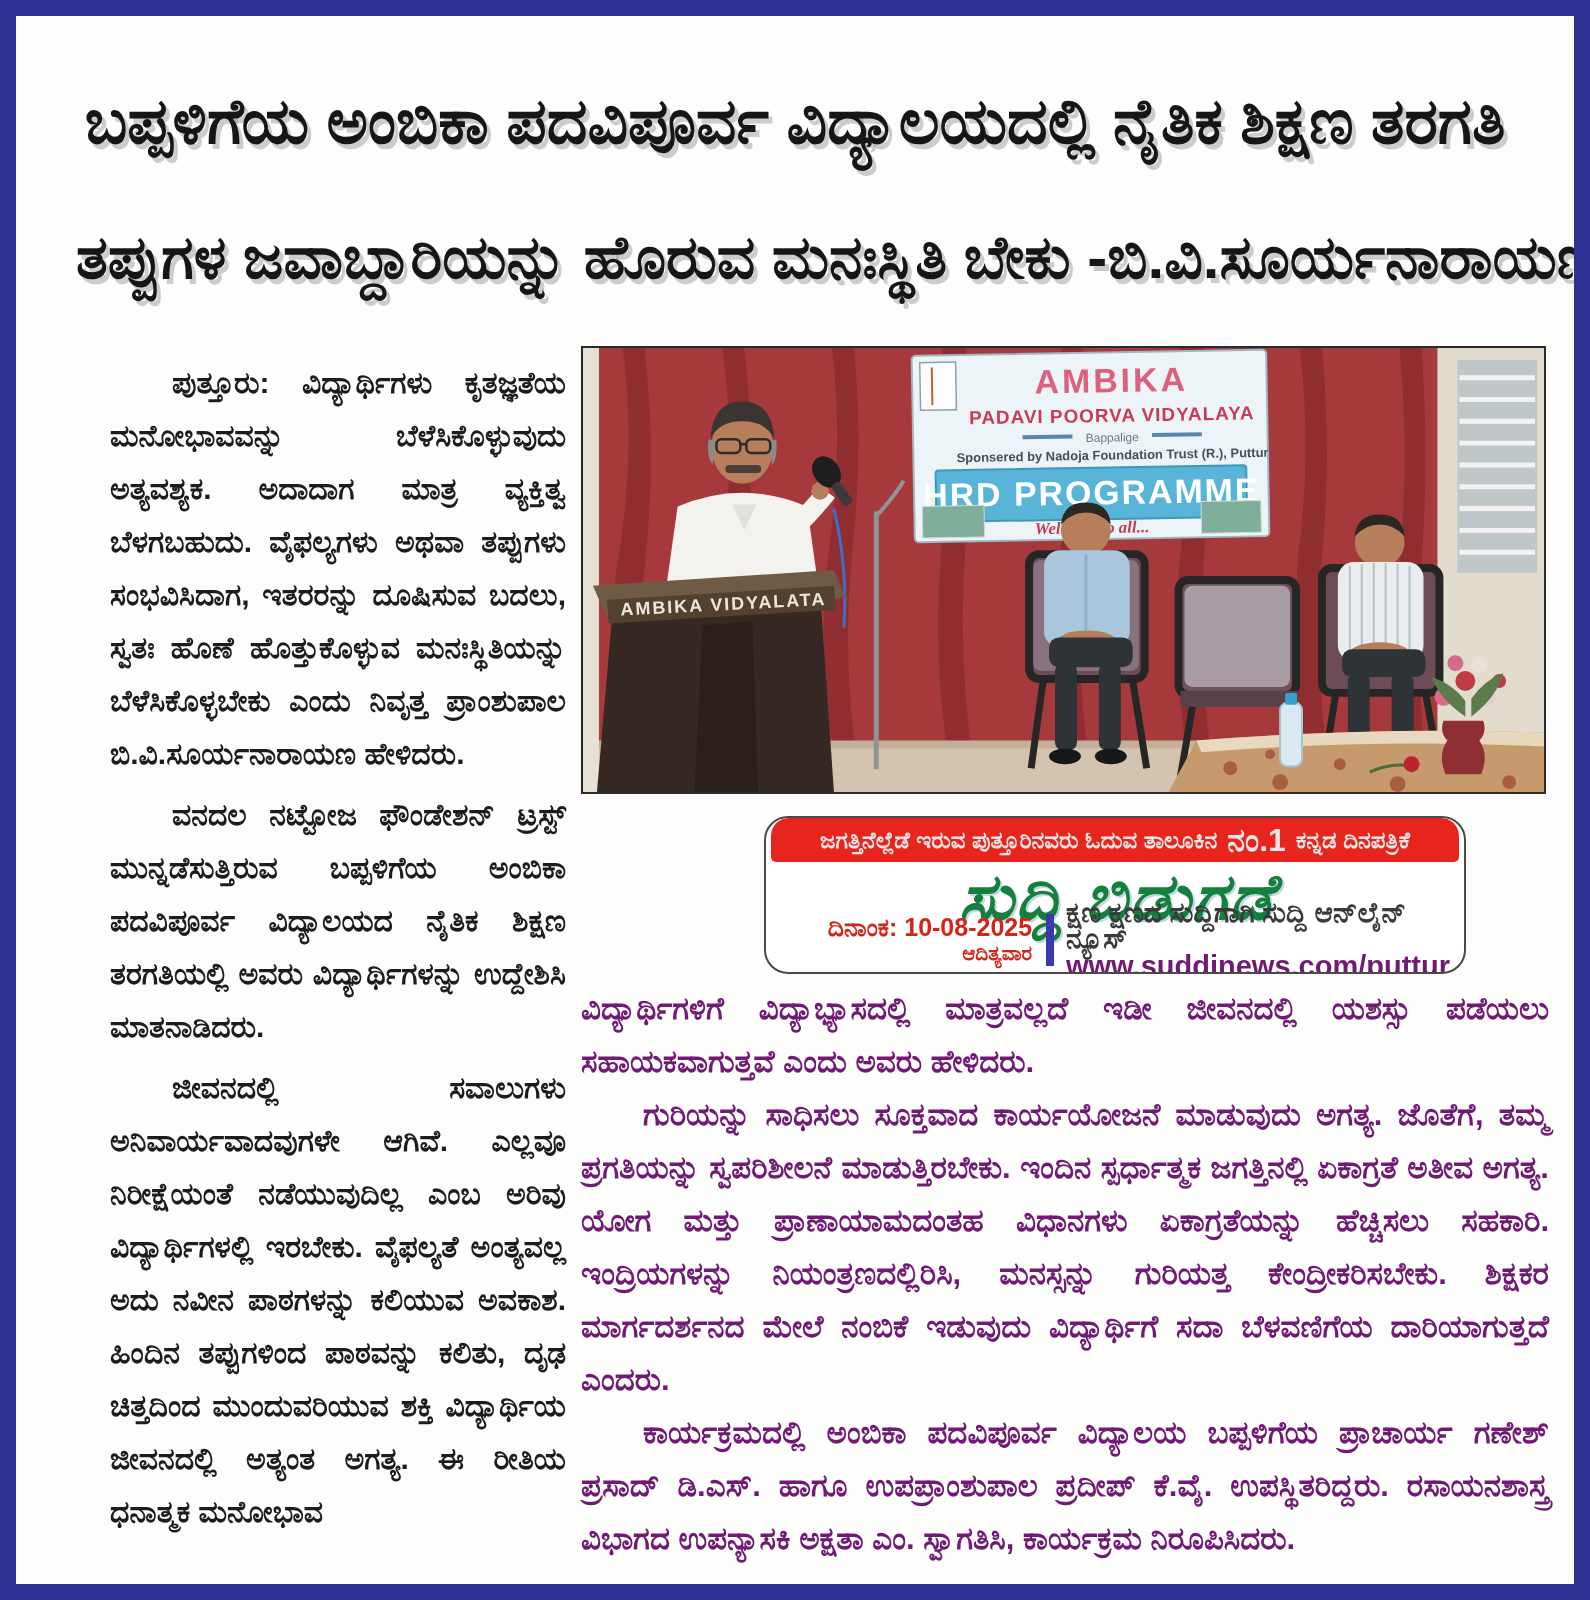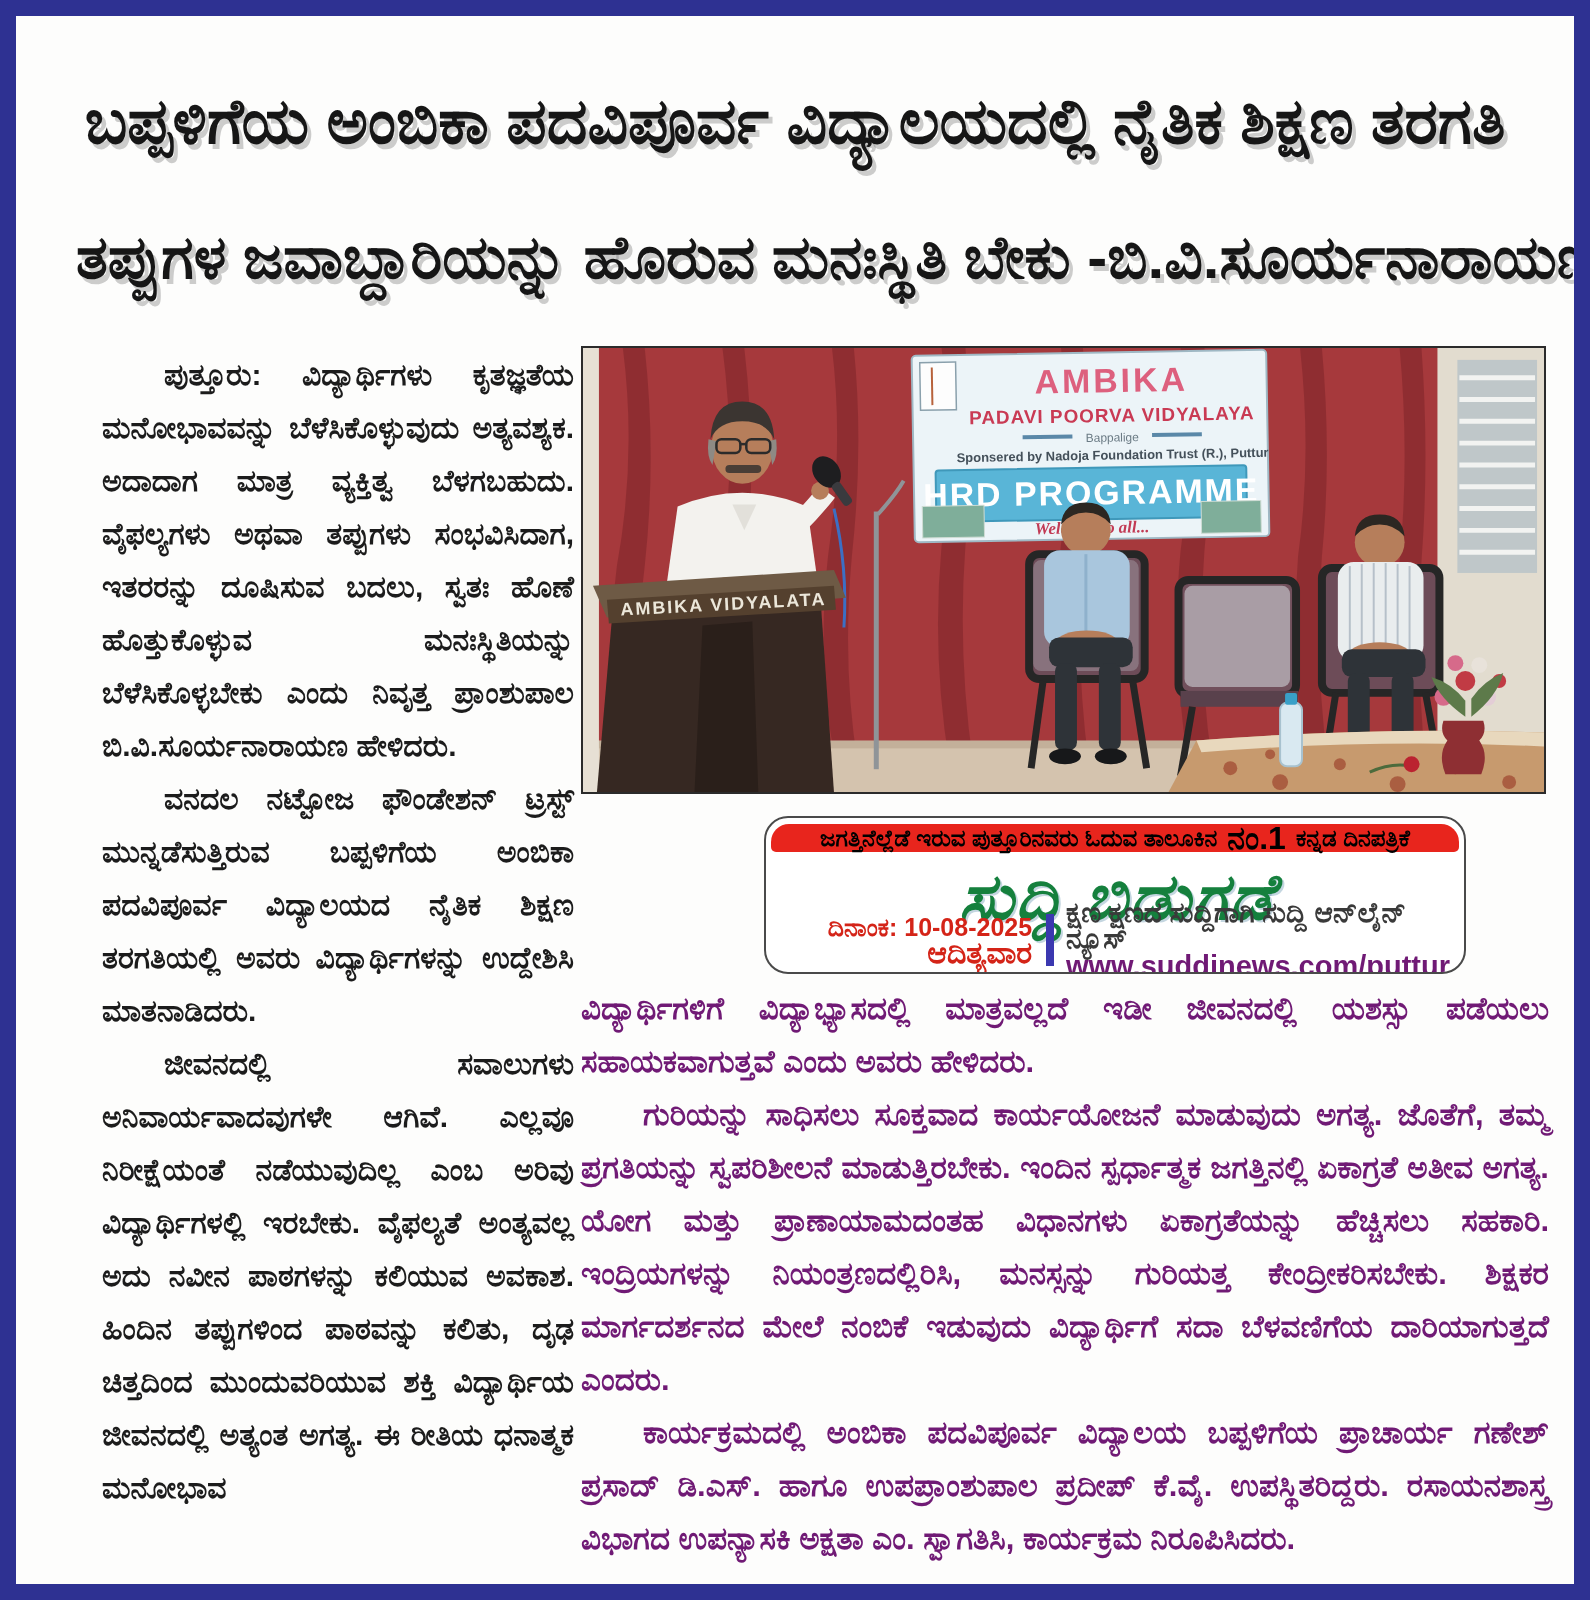--- a/index.html
+++ b/index.html
@@ -27,58 +27,58 @@
     font-size:60px;line-height:1.05;
     text-shadow:4px 5px 0 rgba(130,130,130,0.40);
     white-space:nowrap;
   }
   
   .left-col{
     position:absolute;left:86px;top:332px;width:472px;
     font-size:30px;line-height:53px;text-align:justify;
     font-weight:600;color:#1c1c1c;
   }
-  .left-col p{margin:0;text-indent:62px;}
+  .left-col p{margin:8px;text-indent:62px;}
   
   .photo{
     position:absolute;left:565px;top:330px;width:965px;height:448px;
     border:2px solid #2b2b2b;box-sizing:border-box;background:#a6393c;
   }
   .photo svg{display:block;width:100%;height:100%;}
   
   .masthead{
     position:absolute;left:748px;top:800px;width:702px;height:158px;
     box-sizing:border-box;border:2px solid #4a4a4a;border-radius:24px;
     background:#ffffff;overflow:hidden;
   }
   .mast-band{
-    position:absolute;top:6px;left:5px;right:5px;height:28px;
+    position:absolute;top:0;left:5px;right:5px;height:44px;
     background:#e8251d;border-radius:18px 18px 5px 5px;
     display:flex;align-items:center;justify-content:center;gap:10px;
-    color:#000000;font-weight:bold;
+    color:#e5e5e5;font-weight:bold;
   }
   .mast-band .t1{font-size:23px;}
   .mast-band .tno1{font-size:32px;line-height:1;}
   .mast-band .t2{font-size:23px;}
   .mast-logo{
     position:absolute;top:46px;left:4px;right:0;height:66px;
     display:flex;align-items:center;justify-content:center;
     font-size:64px;font-weight:bold;font-style:italic;color:#15803d;
     letter-spacing:2px;
     text-shadow:2px 2px 0 rgba(20,90,130,0.25);
   }
   .mast-bottom{
     position:absolute;bottom:6px;left:14px;right:14px;height:52px;
     display:flex;align-items:center;
   }
   .mast-date{
     width:288px;text-align:right;color:#d42418;font-weight:bold;
     font-size:25px;line-height:26px;
   }
-  .mast-date .day{font-size:30px;}
+  .mast-date .day{font-size:20px;}
   .mast-bar{width:9px;height:52px;background:#3b38b0;margin:0 12px 0 14px;}
   .mast-right{flex:1;}
   .mast-slogan{font-size:28px;font-weight:bold;color:#3a3a3a;line-height:26px;}
   .mast-url{font-size:29px;font-weight:bold;color:#701a75;line-height:28px;}
   
   .main-col{
     position:absolute;left:565px;top:966px;width:968px;
     font-size:31px;line-height:53px;text-align:justify;
     font-weight:600;color:#701a75;
   }

